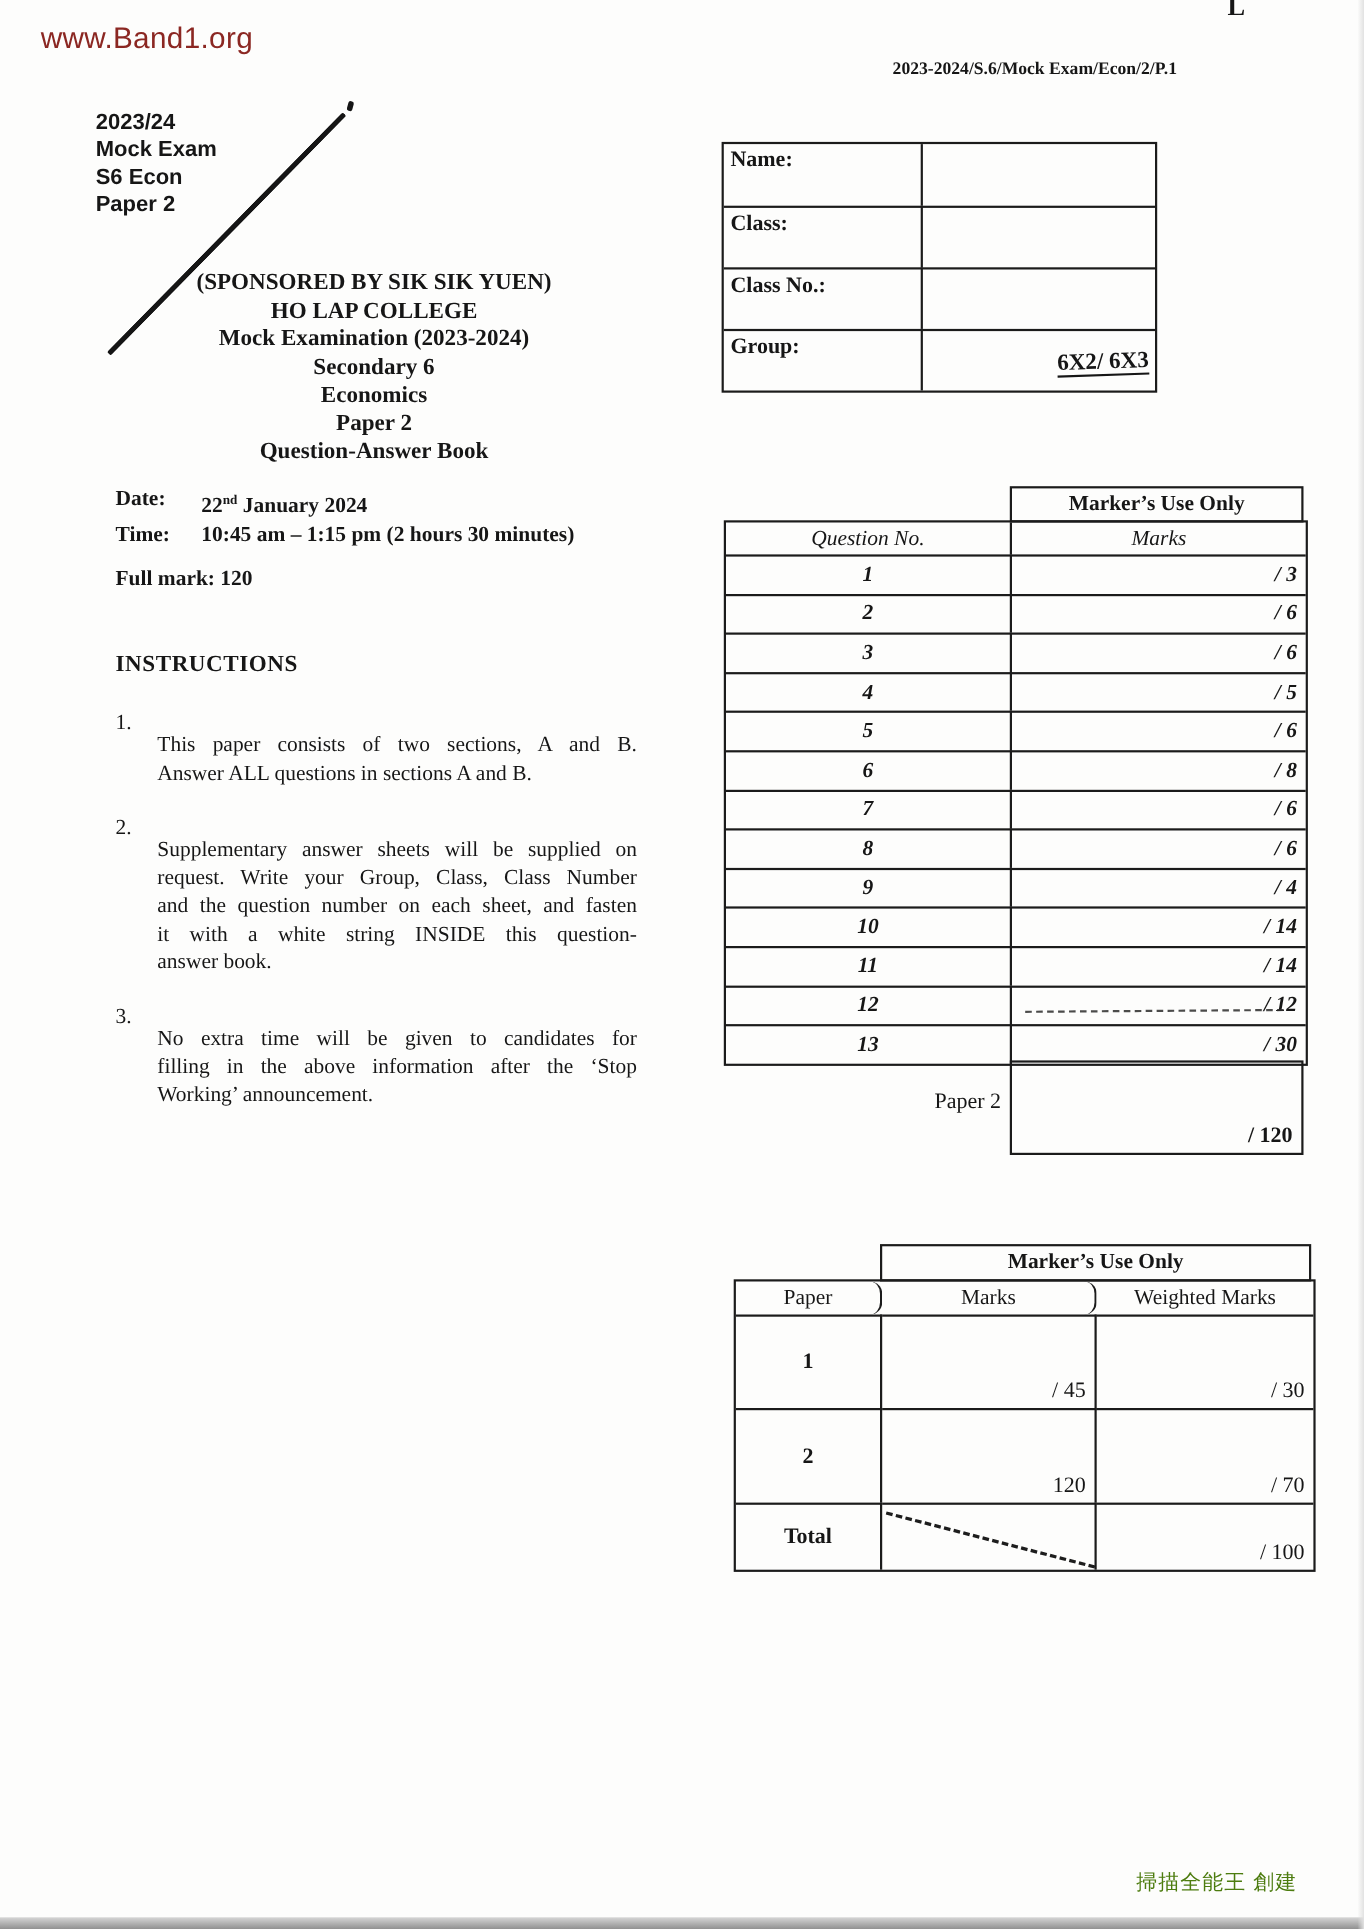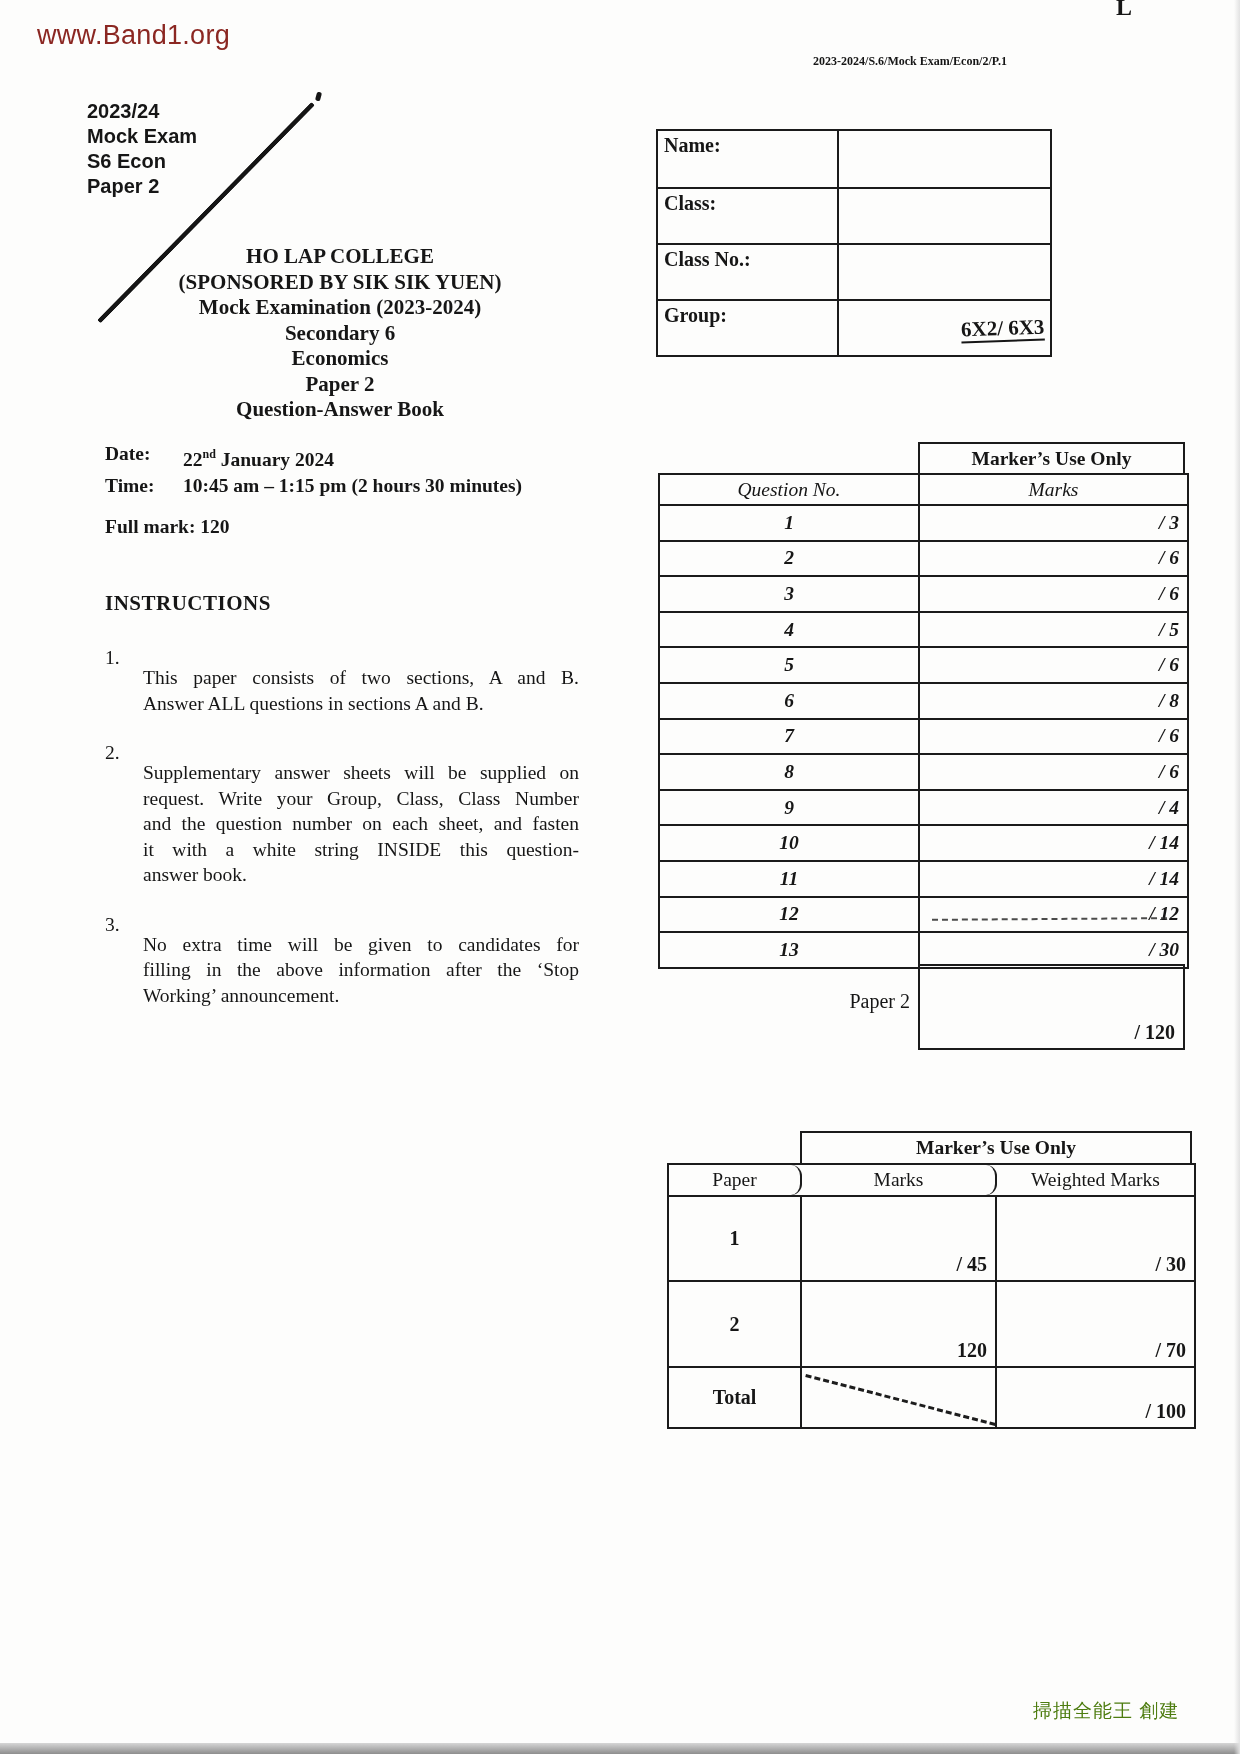--- a/index.html
+++ b/index.html
@@ -4,21 +4,21 @@
 <style>
   html,body{margin:0;padding:0;background:#ffffff;}
   #page{position:relative;width:1240px;height:1754px;background:#fdfdfc;overflow:hidden;
         font-family:"Liberation Serif",serif;color:#161616;}
 
   .sans{font-family:"Liberation Sans",sans-serif;}
   .abs{position:absolute;}
 
   
   #watermark{left:37px;top:20px;font-size:27px;color:#8b2722;letter-spacing:.3px;}
-  #header-ref{left:750px;top:54px;width:320px;text-align:center;font-size:12px;font-weight:700;}
+  #header-ref{left:750px;top:54px;width:320px;text-align:right;font-size:16px;font-weight:700;}
   #corner-mark{left:1116px;top:-6px;font-size:24px;font-weight:700;}
 
   
   #stamp{left:87px;top:99px;font-size:20px;font-weight:700;line-height:25px;}
   #diag{left:97px;top:320px;width:306px;height:0;border-top:5px solid #151515;
         transform:rotate(-45.5deg);transform-origin:0 0;border-radius:3px;}
   #diag-dot{left:316px;top:92px;width:5px;height:9px;background:#151515;border-radius:2px;transform:rotate(15deg);}
 
   
   #title{left:105px;top:244px;width:470px;text-align:center;font-size:21px;font-weight:700;line-height:25.5px;}
@@ -67,21 +67,21 @@
   #artifact1{left:932px;top:918px;width:235px;border-top:2px dashed #2c2c2c;transform:rotate(-.4deg);opacity:.85;}
 
   
   #mhead2{left:800px;top:1131px;width:392px;height:34px;border:2px solid #1b1b1b;
        display:flex;align-items:center;justify-content:center;font-size:19.5px;font-weight:700;box-sizing:border-box;}
   #stab{left:667px;top:1163px;width:525px;grid-template-columns:133px 195px 1fr;
        grid-template-rows:30px 85px 86px 61px;}
   #stab>div:nth-child(-n+3){border-top:none;border-radius:11px;}
   #stab>div:nth-child(3n+1),#stab>div:nth-child(3n+2){border-right:2px solid #1b1b1b;}
   #stab .pv{font-weight:600;font-size:20px;}
-  #stab .bot{align-items:flex-end;justify-content:flex-end;padding:0 8px 4px 0;font-weight:700;font-size:20px;text-align:center;}
+  #stab .bot{align-items:flex-end;justify-content:flex-end;padding:0 8px 4px 0;font-weight:400;font-size:20px;text-align:center;}
   #tot-diag{position:absolute;left:4px;top:6px;width:196px;border-top:3px dashed #1d1d1d;
        transform:rotate(14.5deg);transform-origin:left top;}
 
   
   #scanner{left:1033px;top:1698px;font-size:19px;color:#4d7c0f;letter-spacing:1px;}
   #bottom-edge{left:0;top:1743px;width:1240px;height:11px;
        background:linear-gradient(#d6d6d6,#8e8e8e);}
   #right-edge{left:1234px;top:0;width:6px;height:1754px;background:linear-gradient(to right,transparent,#e2e2e2);}
 </style>
 </head>
@@ -96,22 +96,22 @@
   <div class="abs sans" id="stamp">
     <div>2023/24</div>
     <div>Mock Exam</div>
     <div>S6 Econ</div>
     <div>Paper 2</div>
   </div>
   <div class="abs" id="diag"></div>
   <div class="abs" id="diag-dot"></div>
 
   <div class="abs" id="title">
+    <div>(SPONSORED BY SIK SIK YUEN)</div>
     <div>HO LAP COLLEGE</div>
-    <div>(SPONSORED BY SIK SIK YUEN)</div>
     <div>Mock Examination (2023-2024)</div>
     <div>Secondary 6</div>
     <div>Economics</div>
     <div>Paper 2</div>
     <div>Question-Answer Book</div>
   </div>
 
   <div class="abs" id="meta">
     <div class="row">
       <span class="lab">Date:</span>

